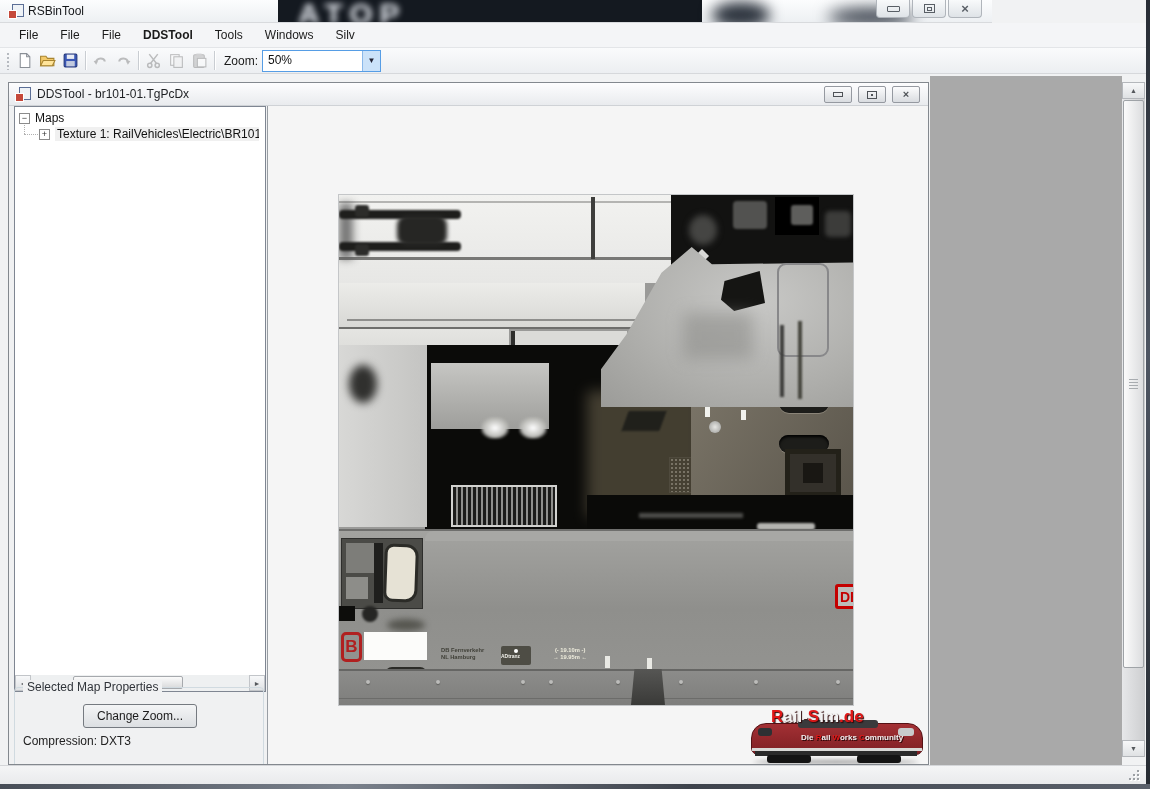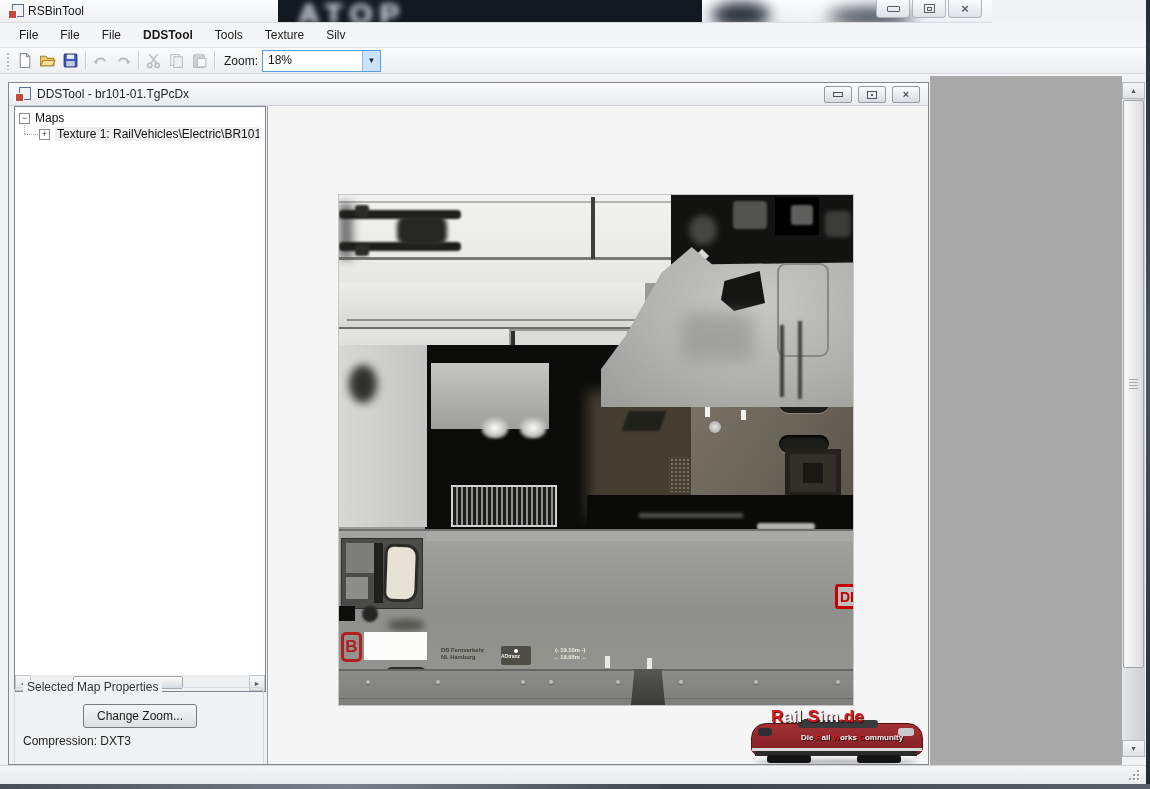--- a/index.html
+++ b/index.html
@@ -156,21 +156,21 @@
           </div>
       </div>
     </div>
 
     <div id="menu-bar">
       <div class="menu-item">File</div>
       <div class="menu-item">File</div>
       <div class="menu-item">File</div>
       <div class="menu-item bold">DDSTool</div>
       <div class="menu-item">Tools</div>
-      <div class="menu-item">Texture</div>
+      <div class="menu-item">Windows</div>
       <div class="menu-item">Silv</div>
     </div>
 
     <div id="toolbar">
       <div id="tb-grip"></div>
       <div class="tb-btn">
         <svg width="17" height="17" viewBox="0 0 16 16">
             <path d="M4 1.5 h6 l3 3 v10 h-9 z" fill="#fff" stroke="#8a8f96"></path>
             <path d="M10 1.5 v3 h3" fill="none" stroke="#8a8f96"></path>
           </svg>
@@ -218,21 +218,21 @@
       <div class="tb-btn disabled">
         <svg width="17" height="17" viewBox="0 0 16 16">
             <rect x="2.5" y="2.5" width="10" height="12" rx="1" fill="#c9a36a" stroke="#6a6f76"></rect>
             <rect x="5" y="1.5" width="5" height="3" fill="#9aa0a6"></rect>
             <rect x="6" y="6" width="8" height="8" fill="#fff" stroke="#6a6f76"></rect>
           </svg>
       </div>
       <div class="tb-sep"></div>
       <span id="zoom-label">Zoom:</span>
       <div id="zoom-combo">
-        <div id="zoom-value">18%</div>
+        <div id="zoom-value">50%</div>
         <div id="zoom-arrow">
             <span>▼</span>
           </div>
       </div>
     </div>
 
     <div id="content">
       <div id="gray-panel"></div>
 
       <div id="child-window">

